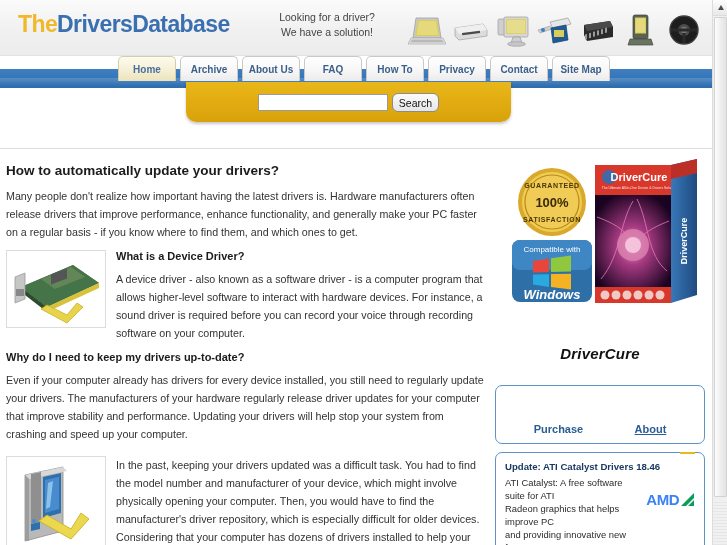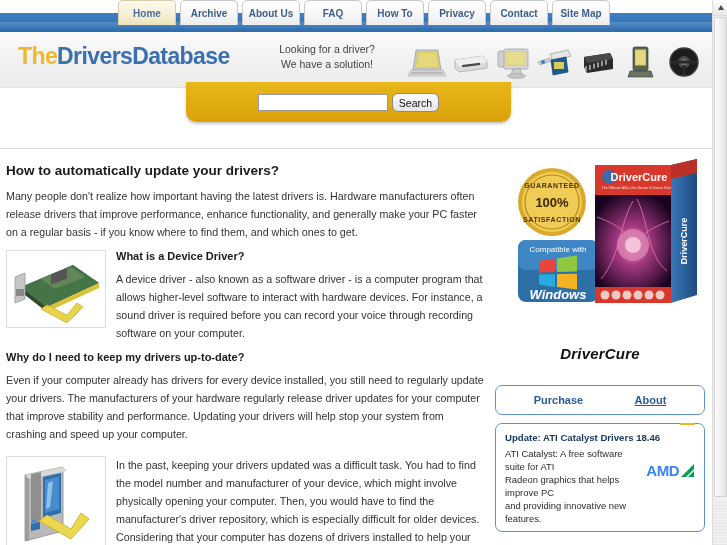--- a/index.html
+++ b/index.html
@@ -219,21 +219,21 @@
     position: relative;
     height: 228px;
   }
   .seal {
     position: absolute;
     left: 20px; top: 8px;
     width: 74px; height: 74px;
   }
   .winlogo {
     position: absolute;
-    left: 22px; top: 82px;
+    left: 16px; top: 82px;
     width: 82px; height: 66px;
   }
   .boxshot {
     position: absolute;
     left: 98px; top: 2px;
     width: 108px; height: 148px;
   }
   .promo-name {
     position: absolute;
     left: 0; right: 0; top: 188px;
@@ -255,20 +255,21 @@
   .panel .goldtick {
     position:absolute; right:9px; top:-1px;
     width:15px; height:2px; background:#e8b81c;
   }
   .panel-links {
     display: flex;
     justify-content: space-around;
     align-items: center;
     height: 28px;
     padding: 0 12px;
+    margin-top: 29px;
   }
   .panel-links a {
     font-size: 11px;
     font-weight: bold;
     color: #2a5c96;
     text-decoration: none;
     cursor: pointer;
   }
   .panel-links a.underlined { text-decoration: underline; }
 
@@ -327,34 +328,20 @@
       #efefef;
     opacity: .9;
   }
 </style>
 </head>
 <body>
 
 <div id="page">
 
   <div id="viewport">
-
-    <div id="navwrap">
-      <div id="navblue"></div>
-      <div id="nav">
-        <div class="navtab active">Home</div>
-        <div class="navtab">Archive</div>
-        <div class="navtab">About Us</div>
-        <div class="navtab">FAQ</div>
-        <div class="navtab">How To</div>
-        <div class="navtab">Privacy</div>
-        <div class="navtab">Contact</div>
-        <div class="navtab">Site Map</div>
-      </div>
-    </div>
 
     <div id="header">
       <div class="logo">
         <span class="the">The</span><span class="rest">DriversDatabase</span>
       </div>
       <div class="tagline">
         <div>Looking for a driver?</div>
         <div>We have a solution!</div>
       </div>
 
@@ -433,20 +420,34 @@
             <g transform="translate(2,5)">
               <circle cx="17" cy="15" r="14" fill="#1d1d1d"></circle>
               <circle cx="17" cy="15" r="14" fill="none" stroke="#3c3c3c" stroke-width="1.4"></circle>
               <circle cx="17" cy="15" r="6" fill="#4c4c4c"></circle>
               <circle cx="17" cy="15" r="3.2" fill="#777"></circle>
               <rect x="4" y="13.5" width="26" height="3" fill="#2a2a2a"></rect>
               <path d="M17 18 L17 28" stroke="#2a2a2a" stroke-width="3"></path>
             </g>
           </svg>
         </div>
+      </div>
+    </div>
+
+    <div id="navwrap">
+      <div id="navblue"></div>
+      <div id="nav">
+        <div class="navtab active">Home</div>
+        <div class="navtab">Archive</div>
+        <div class="navtab">About Us</div>
+        <div class="navtab">FAQ</div>
+        <div class="navtab">How To</div>
+        <div class="navtab">Privacy</div>
+        <div class="navtab">Contact</div>
+        <div class="navtab">Site Map</div>
       </div>
     </div>
 
     <div id="searchband">
       <div id="searchbar">
         <div id="searchinner">
           <input id="searchinput" type="text" placeholder="" style="">
           <button id="searchbtn">Search</button>
         </div>
       </div>

